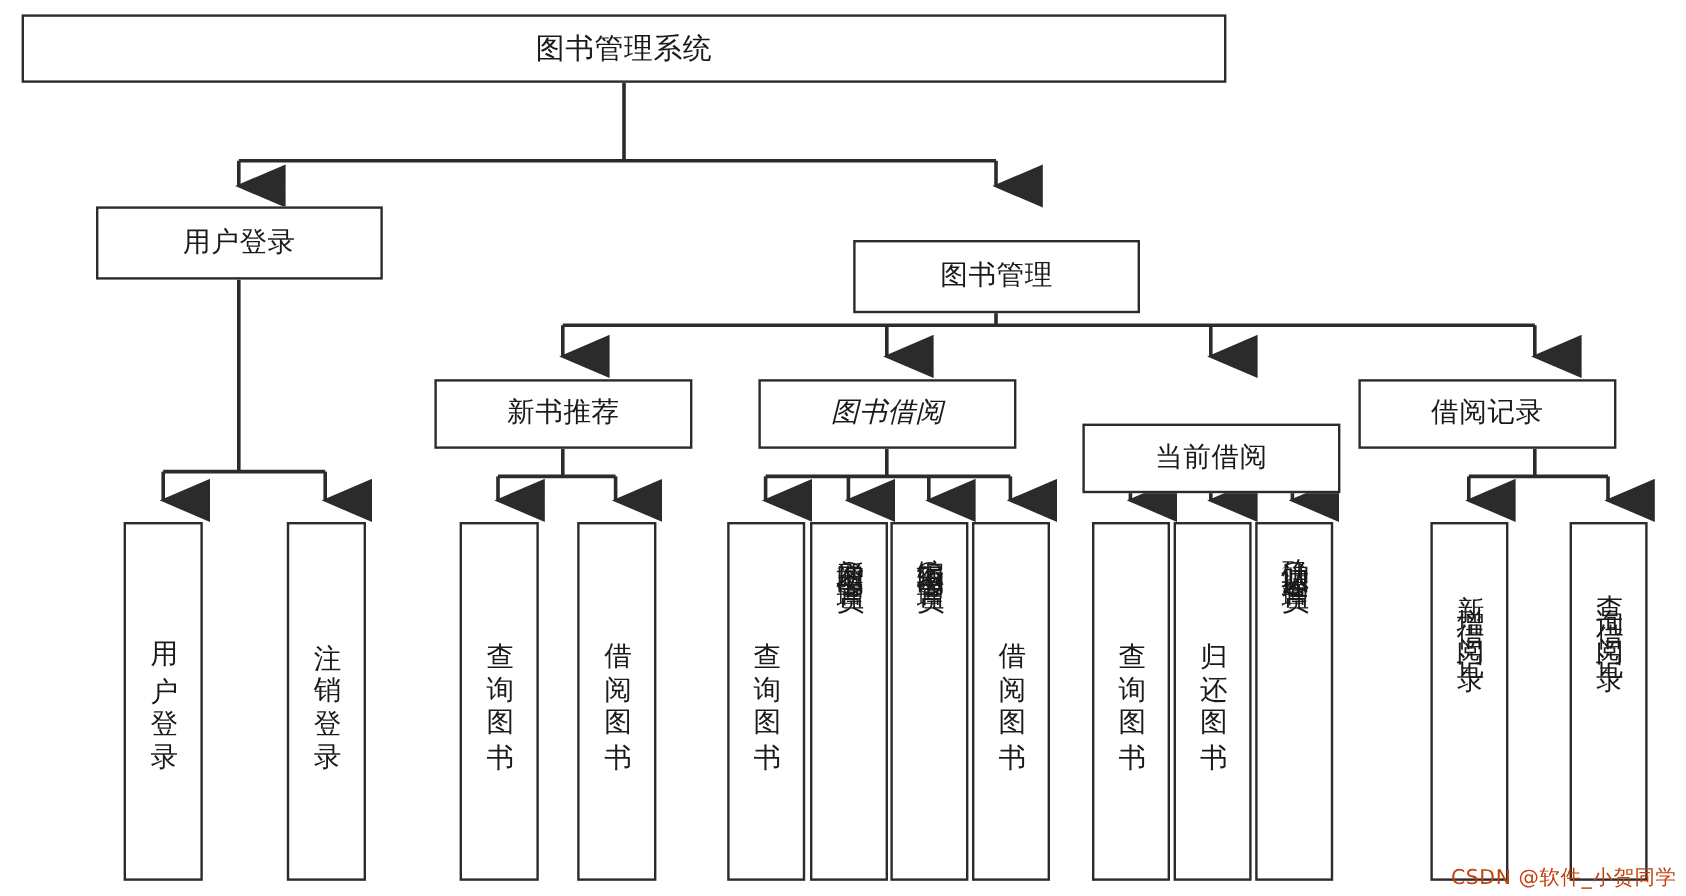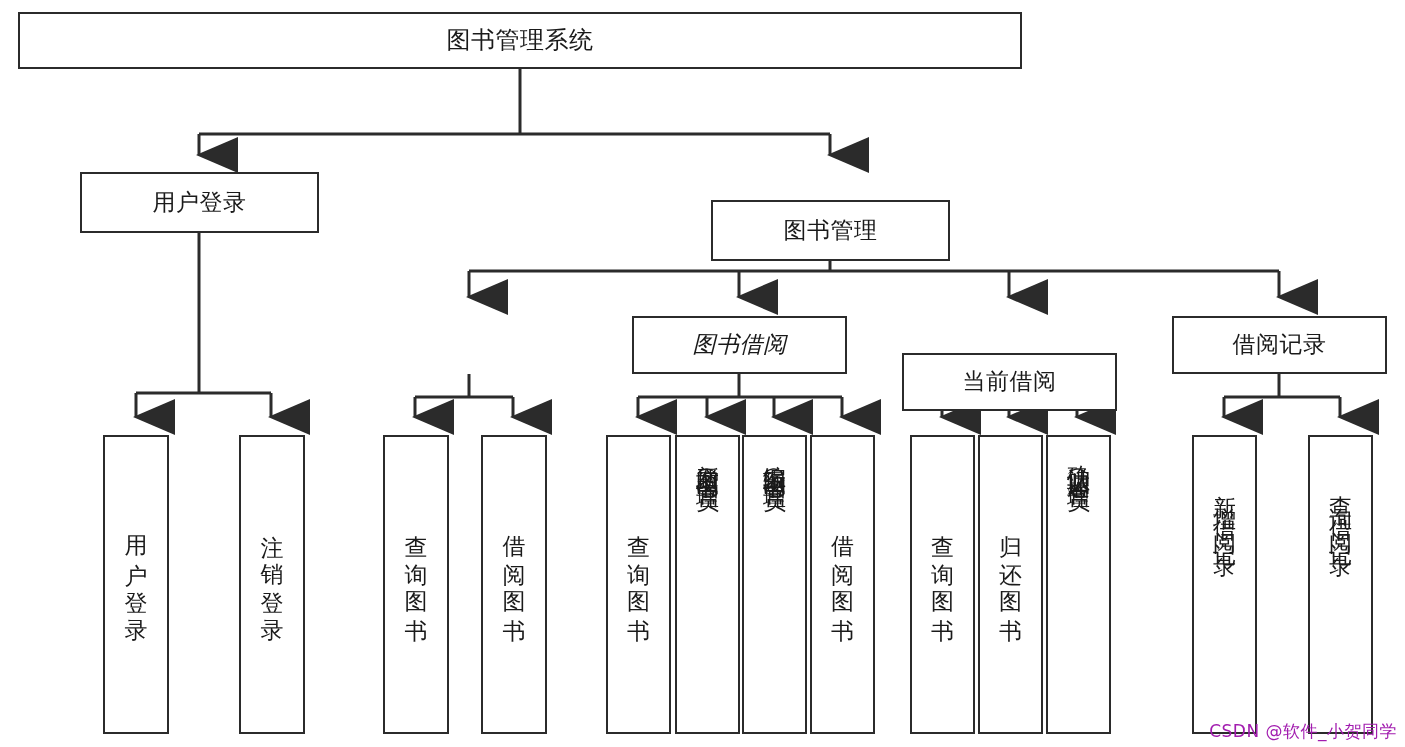--- a/index.html
+++ b/index.html
@@ -65,21 +65,21 @@
     left: 0; top: 0;
     width: 1405px;
     height: 747px;
     pointer-events: none;
   }
   .watermark {
     position: absolute;
     right: 8px;
     bottom: 4px;
     font-size: 17px;
-    color: #a21caf;
+    color: #c2410c;
     letter-spacing: 0.5px;
     white-space: nowrap;
   }
 </style>
 </head>
 <body>
 
 <div id="diagram-root">
 
   <svg id="edges" viewBox="0 0 1405 747" width="1405" height="747" xmlns="http://www.w3.org/2000/svg">
@@ -137,27 +137,30 @@
     <span class="label">图书管理系统</span>
   </div>
 
   <div class="node horiz" style="left:80px; top:172px; width:239px; height:61px;">
     <span class="label">用户登录</span>
   </div>
   <div class="node horiz" style="left:711px; top:172px; width:239px; height:61px;margin-top:28px;">
     <span class="label">图书管理</span>
   </div>
 
+  <div class="node horiz" style="left:362px; top:316px; width:215px; height:58px;">
+    <span class="label">新书推荐</span>
+  </div>
   <div class="node horiz" style="left:632px; top:316px; width:215px; height:58px;font-style:italic;">
     <span class="label">图书借阅</span>
   </div>
   <div class="node horiz" style="left:902px; top:316px; width:215px; height:58px;margin-top:37px;">
     <span class="label">当前借阅</span>
   </div>
-  <div class="node horiz" style="left:1172px; top:316px; width:215px; height:58px;">
+  <div class="node horiz" style="left:1132px; top:316px; width:215px; height:58px;">
     <span class="label">借阅记录</span>
   </div>
 
   <div class="node vert vwide" style="left:103px; top:435px; width:66px; height:299px; padding-top:80px;">
     <span class="label">用户登录</span>
   </div>
   <div class="node vert vwide" style="left:239px; top:435px; width:66px; height:299px; padding-top:80px;">
     <span class="label">注销登录</span>
   </div>
 

